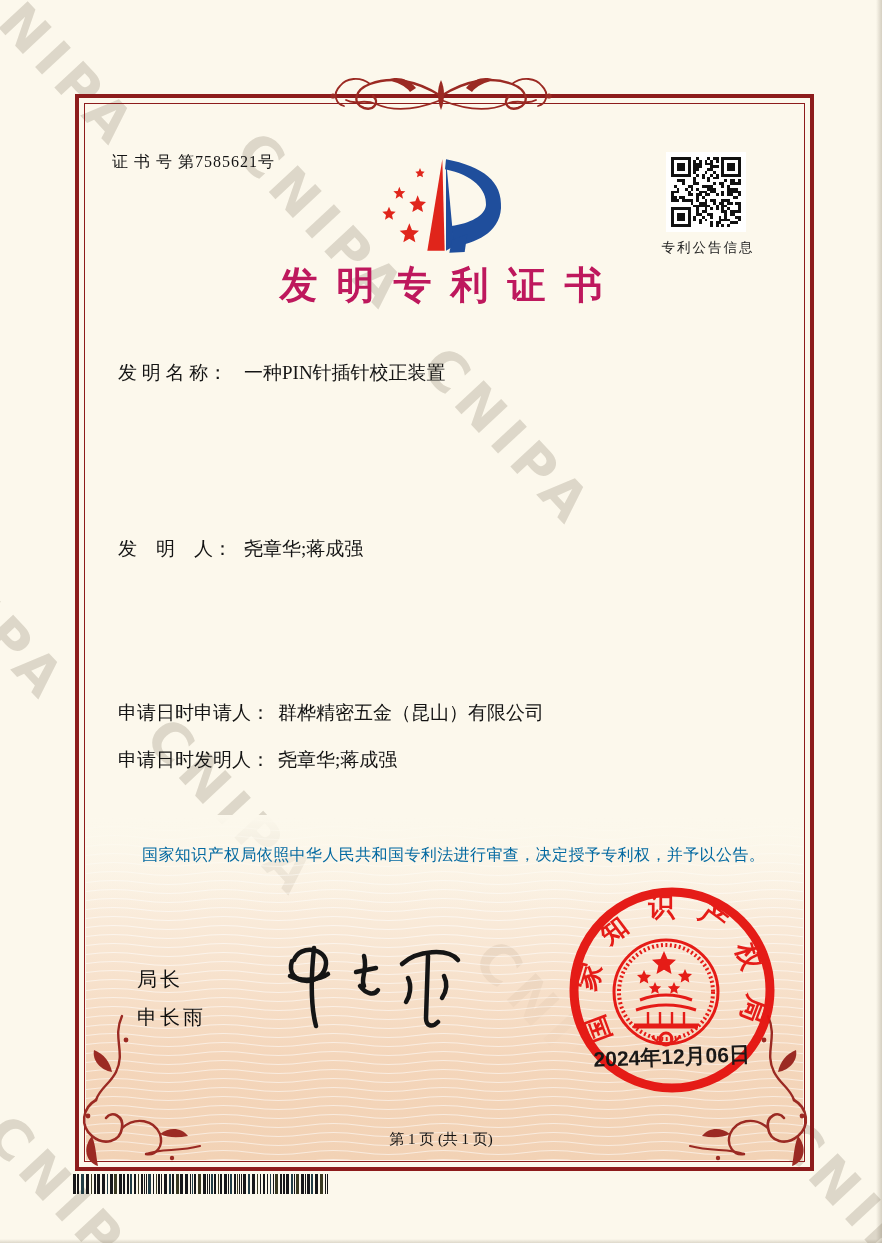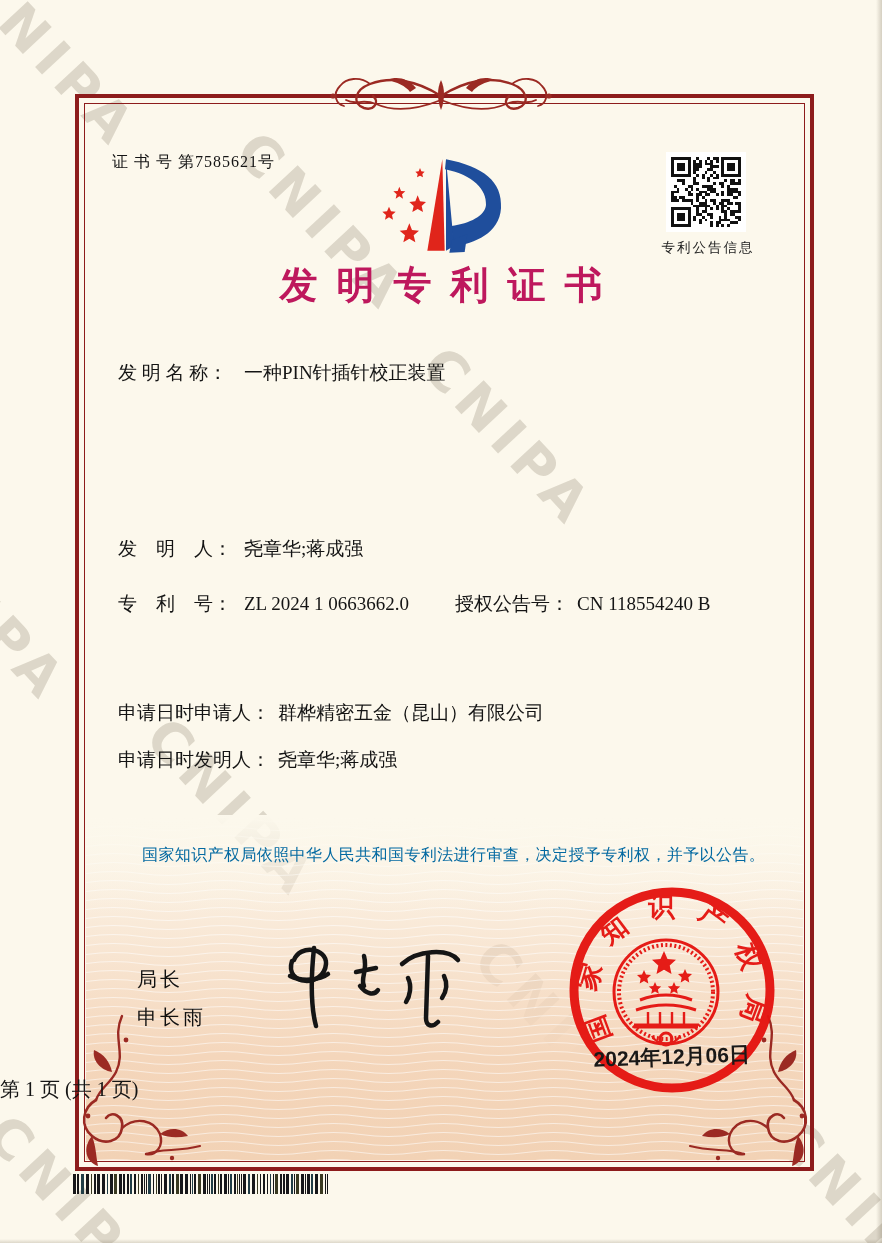--- a/index.html
+++ b/index.html
@@ -38,21 +38,21 @@
   .row .col2 .val{margin-left:8px;}
   .statement{position:absolute;left:110px;top:840px;width:665px;z-index:4;
         font-size:16px;line-height:29px;letter-spacing:0.4px;color:#0369a1;}
   .statement .l1{text-indent:32px;}
   .signoff{position:absolute;left:137px;z-index:4;font-family:Liberation Mono, monospace;
         font-size:20px;letter-spacing:3px;color:#111;}
   .signoff.t{top:966px;}
   .signoff.n{top:1004px;}
   .signature{position:absolute;left:252px;top:926px;z-index:5;}
   .seal{position:absolute;left:560px;top:880px;z-index:6;opacity:0.96;}
-  .footer{position:absolute;left:0;top:1076px;width:100%;text-align:left;z-index:4;font-size:20px;}
+  .footer{position:absolute;left:0;top:1130px;width:100%;text-align:center;z-index:4;font-size:15px;}
   .barcode{position:absolute;left:73px;top:1174px;z-index:4;}
   .edge-r{position:absolute;right:0;top:0;width:6px;height:100%;z-index:9;
         background:linear-gradient(90deg,rgba(110,100,80,0) 0%,rgba(110,100,80,0.28) 100%);}
   .edge-b{position:absolute;left:0;bottom:0;width:100%;height:4px;z-index:9;
         background:linear-gradient(180deg,rgba(110,100,80,0) 0%,rgba(110,100,80,0.22) 100%);}
 </style>
 </head>
 <body>
 
 <div class="page">
@@ -150,26 +150,20 @@
   </div>
   <div class="qr-label">专利公告信息</div>
 
   <div class="title">发明专利证书</div>
 
   <div class="row" style="top:360px">
     <span class="lab">发 明 名 称：</span><span class="val">一种PIN针插针校正装置</span>
   </div>
   <div class="row" style="top:536px">
     <span class="lab">发　明　人：</span><span class="val">尧章华;蒋成强</span>
-  </div>
-  <div class="row" style="top:591px">
-    <span class="lab">专　利　号：</span><span class="val">ZL 2024 1 0663662.0</span>
-    <span class="col2">
-      <span class="lab2">授权公告号：</span><span class="val">CN 118554240 B</span>
-    </span>
   </div>
   <div class="row" style="top:700px">
     <span>申请日时申请人：</span><span class="val">群桦精密五金（昆山）有限公司</span>
   </div>
   <div class="row" style="top:747px">
     <span>申请日时发明人：</span><span class="val">尧章华;蒋成强</span>
   </div>
 
   <div class="statement">
     <div class="l1">国家知识产权局依照中华人民共和国专利法进行审查，决定授予专利权，并予以公告。</div>

